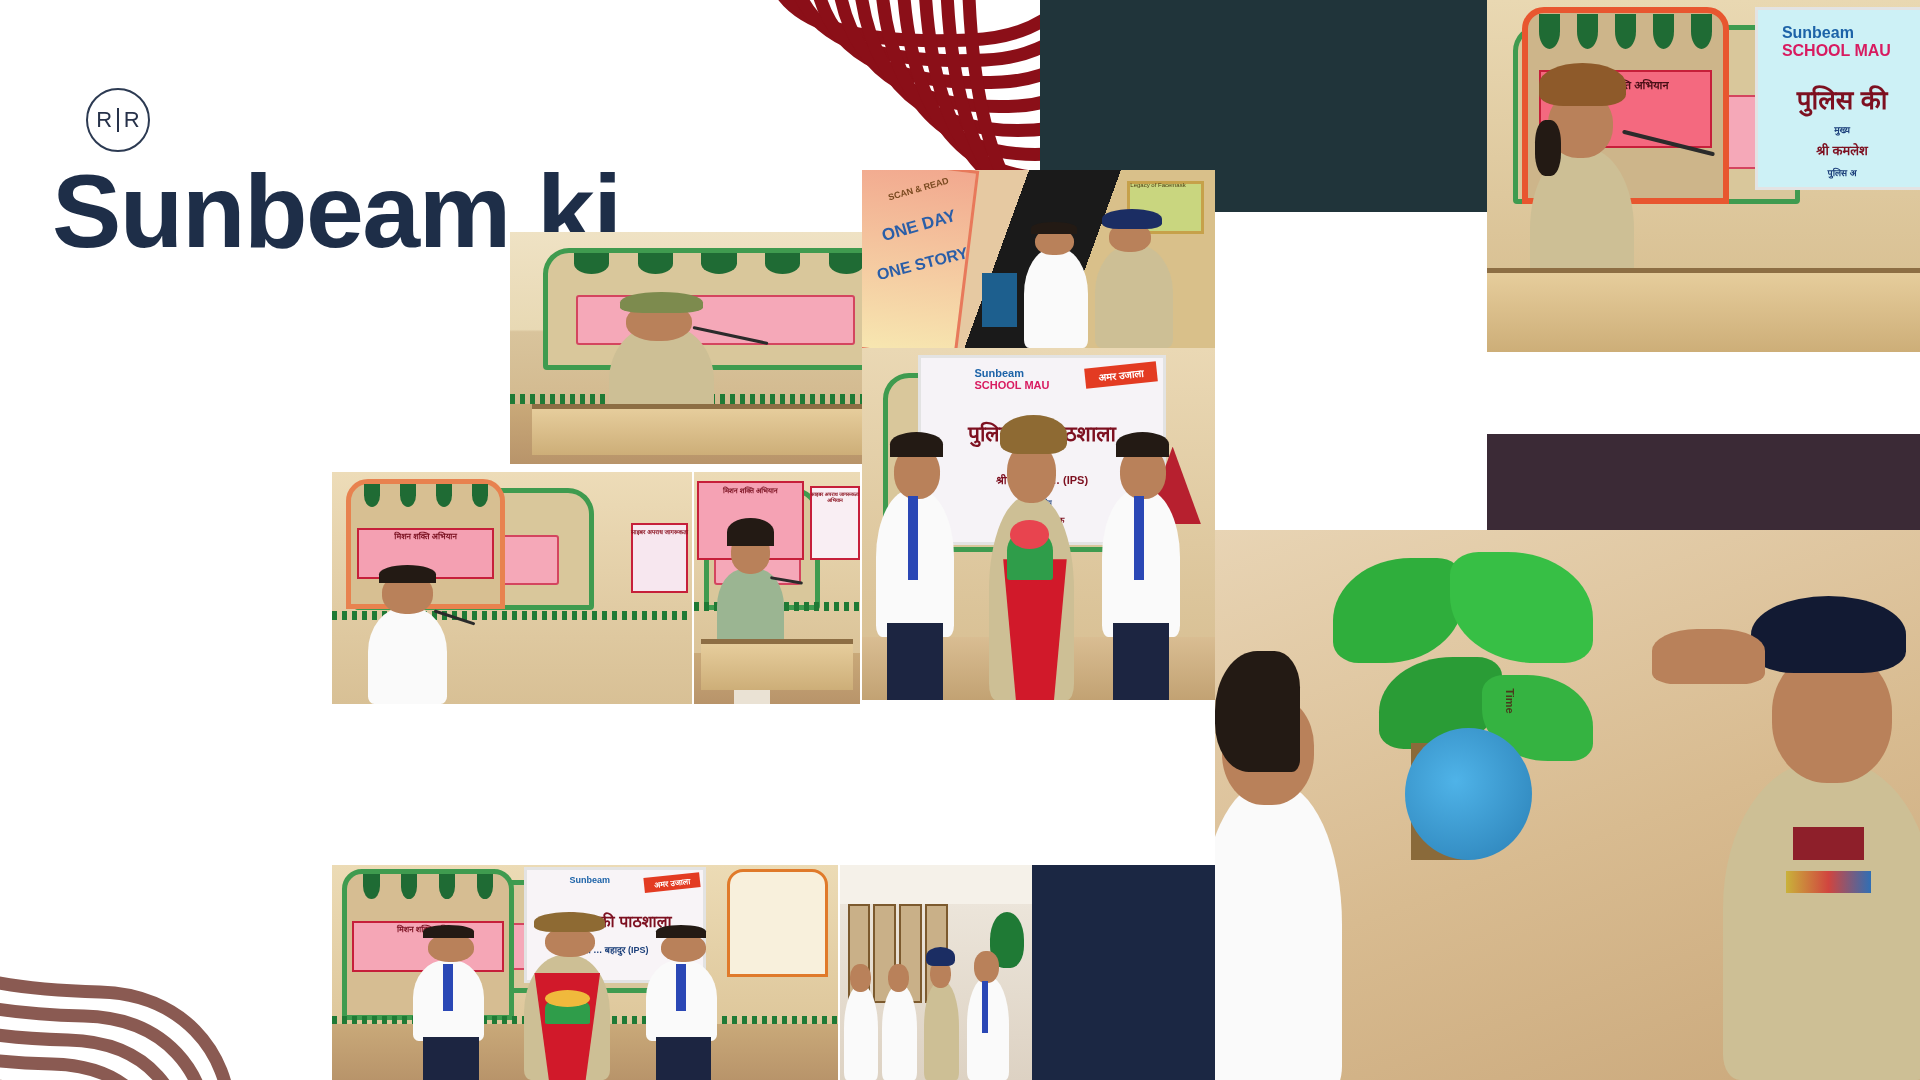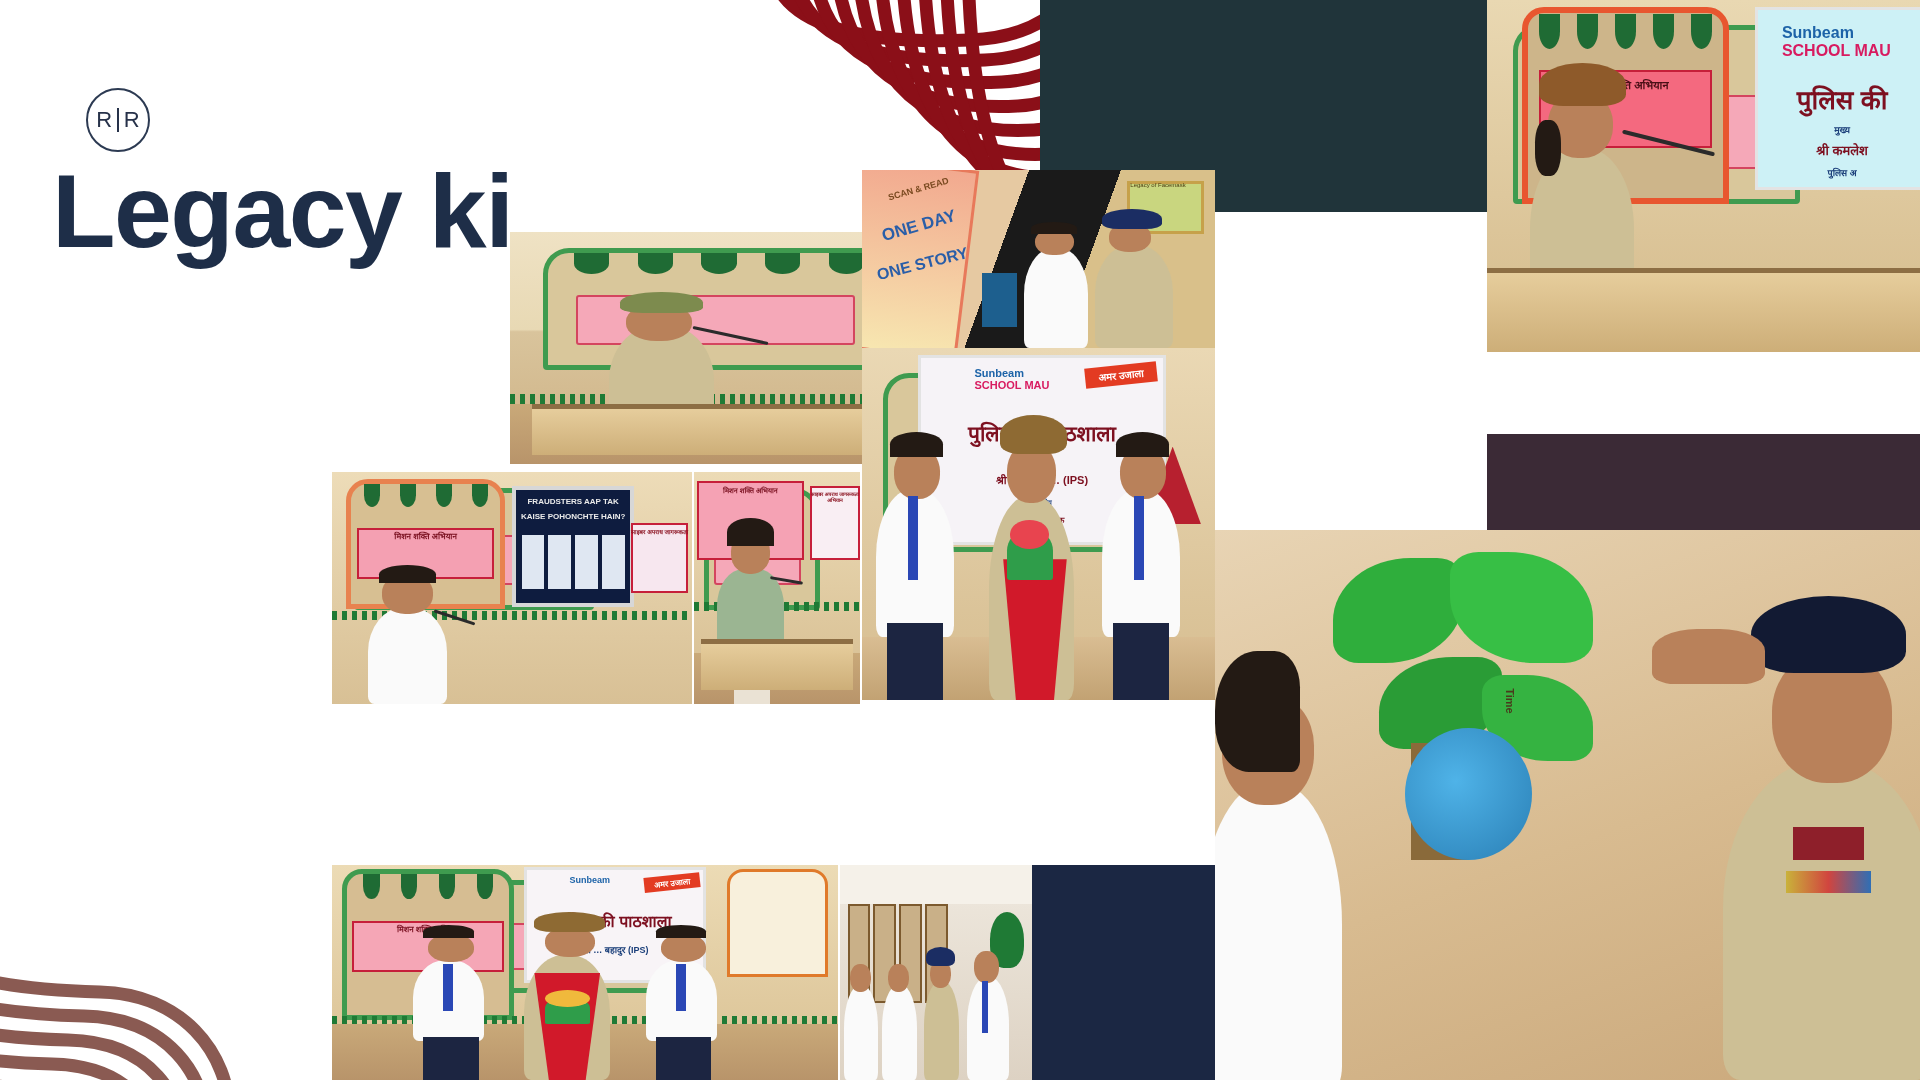--- a/index.html
+++ b/index.html
@@ -120,21 +120,21 @@
 
   <div id="logo-mark">
     <span class="mono">
       <span>R</span>
       <i class="bar"></i>
       <span>R</span>
     </span>
   </div>
 
   <h1 id="page-title">
-    <span class="ln">Legacy ki</span>
+    <span class="ln">Sunbeam ki</span>
   </h1>
 
   <div class="solid" id="block-slate" style="left:1040px; top:0; width:447px; height:212px;"></div>
   <div class="solid" id="block-plum" style="left:1487px; top:434px; width:433px; height:96px;"></div>
   <div class="solid" id="block-navy" style="left:1032px; top:865px; width:183px; height:215px;"></div>
 
   <div>
 
     <div class="tile" style="left:510px; top:232px; width:550px; height:232px;">
       <div class="ph">
@@ -272,34 +272,20 @@
             <i></i>
             <i></i>
             <i></i>
             <i></i>
           </div>
         <div style="position:absolute; left:7%; top:24%; width:38%; height:22%;
                     background:#f4a0b2; border:2px solid #c61f3a;"></div>
         <div style="position:absolute; left:8%; top:25%; width:36%; color:#7a1020;
                     font-size:8px; font-weight:700; text-align:center;">मिशन शक्ति अभियान</div>
 
-        <div style="position:absolute; left:50%; top:6%; width:34%; height:52%;
-                    background:#0e1c3f; border:4px solid #d7d7d7;">
-          <div style="position:absolute; left:4%; top:6%; width:92%; text-align:center;
-                      color:#eaeaea; font-size:8px; font-weight:700;">FRAUDSTERS AAP TAK</div>
-          <div style="position:absolute; left:4%; top:20%; width:92%; text-align:center;
-                      color:#eaeaea; font-size:8px; font-weight:700;">KAISE POHONCHTE HAIN?</div>
-          <div style="position:absolute; left:5%; top:40%; right:5%; height:48%;
-                      display:flex; gap:4%; justify-content:space-between;">
-            <i style="flex:1; background:#dfe7f2; display:block;"></i>
-            <i style="flex:1; background:#dfe7f2; display:block;"></i>
-            <i style="flex:1; background:#dfe7f2; display:block;"></i>
-            <i style="flex:1; background:#dfe7f2; display:block;"></i>
-          </div>
-        </div>
         <div style="position:absolute; right:1%; top:22%; width:16%; height:30%;
                     background:#f7e7ef; border:2px solid #c61f3a;"></div>
         <div style="position:absolute; right:1%; top:24%; width:16%; color:#8b1220;
                     font-size:6px; font-weight:700; text-align:center;">साइबर अपराध जागरूकता</div>
         <div class="grass" style="bottom:36%;"></div>
         <div class="person white-shirt" style="left:10%; top:58%; width:22%; height:42%;"></div>
         <div class="person skin" style="left:14%; top:44%; width:14%; height:17%; border-radius:46%;"></div>
         <div class="hair" style="position:absolute; left:13%; top:40%; width:16%; height:8%; border-radius:50% 50% 0 0;"></div>
         <div class="mic" style="left:28%; top:62%; width:12%; height:3px; transform:rotate(18deg);"></div>
       </div>

